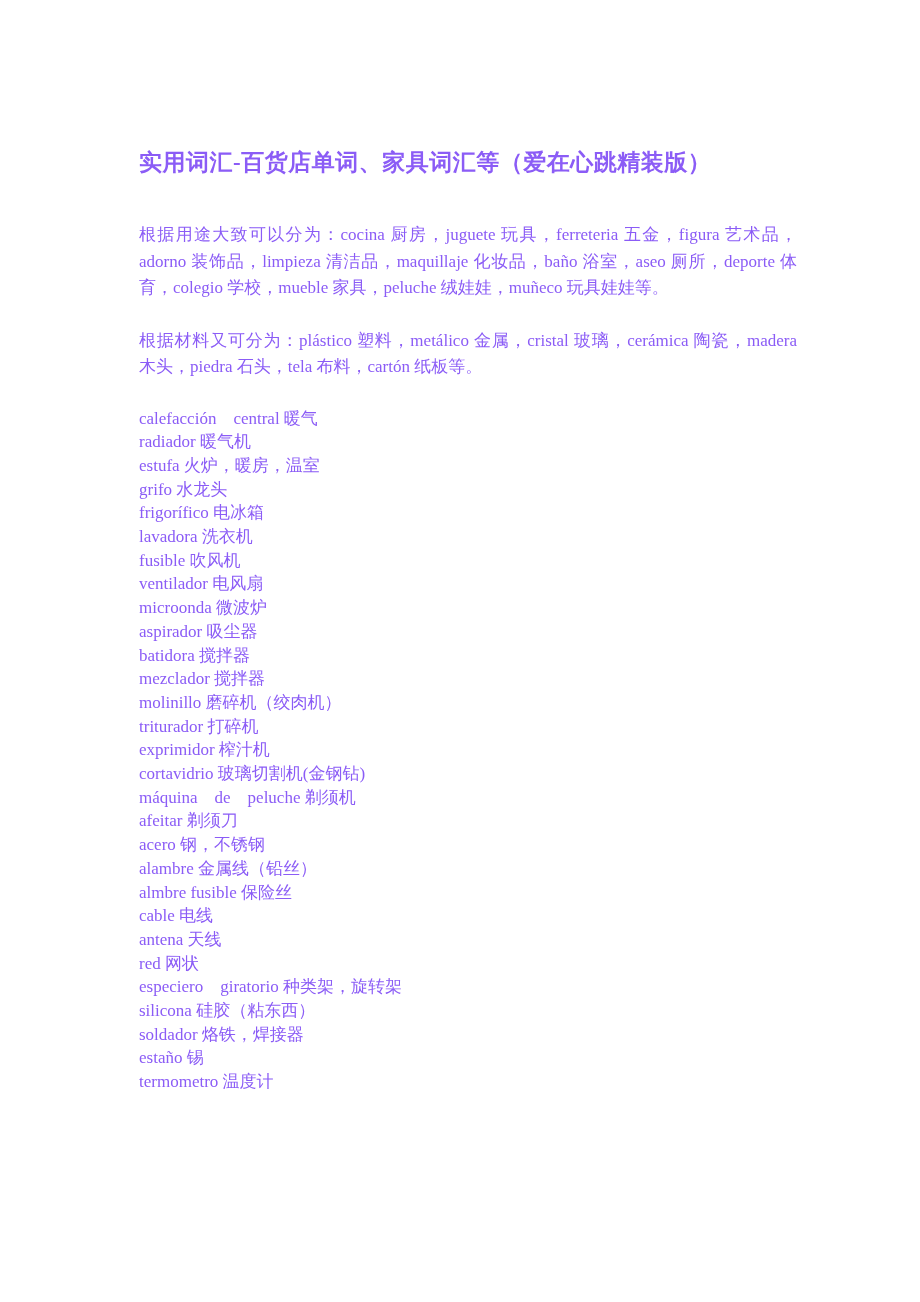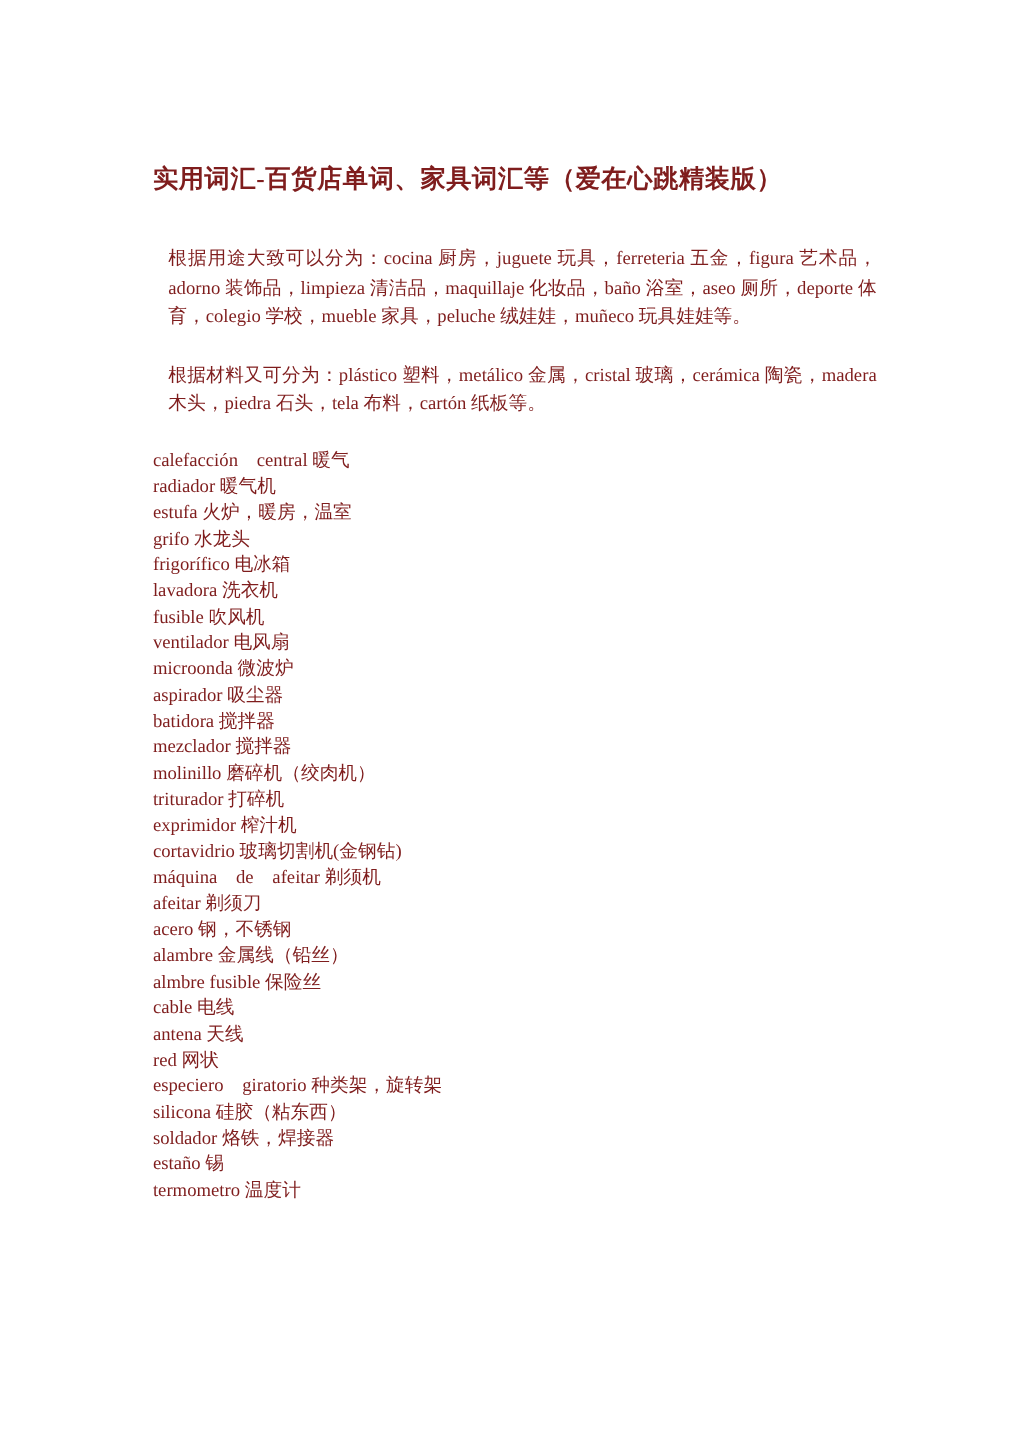--- a/index.html
+++ b/index.html
@@ -7,41 +7,41 @@
     padding: 0;
     background: #ffffff;
   }
   .page {
     position: relative;
     width: 908px;
     height: 1302px;
     background: #ffffff;
     overflow: hidden;
     font-family: "Liberation Serif", "DejaVu Serif", serif;
-    color: #7f1d1d;
+    color: #8b5cf6;
   }
   .content {
     position: absolute;
     left: 139px;
     top: 148px;
     width: 658px;
   }
   .title {
     font-size: 23px;
     font-weight: bold;
     line-height: 30px;
     margin: 0 0 44px 0;
     letter-spacing: 0.5px;
     white-space: nowrap;
   }
   .para {
     font-size: 17px;
     line-height: 26.5px;
     text-align: justify;
-    margin: 0 0 26px 14px;
+    margin: 0 0 26px 0;
   }
   .vocab {
     font-size: 17px;
     line-height: 23.7px;
     margin-top: 9px;
   }
   .vocab-line {
     white-space: pre-wrap;
   }
 </style>
@@ -63,21 +63,21 @@
         <div class="vocab-line">fusible 吹风机</div>
         <div class="vocab-line">ventilador 电风扇</div>
         <div class="vocab-line">microonda 微波炉</div>
         <div class="vocab-line">aspirador 吸尘器</div>
         <div class="vocab-line">batidora 搅拌器</div>
         <div class="vocab-line">mezclador 搅拌器</div>
         <div class="vocab-line">molinillo 磨碎机（绞肉机）</div>
         <div class="vocab-line">triturador 打碎机</div>
         <div class="vocab-line">exprimidor 榨汁机</div>
         <div class="vocab-line">cortavidrio 玻璃切割机(金钢钻)</div>
-        <div class="vocab-line">máquina　de　afeitar 剃须机</div>
+        <div class="vocab-line">máquina　de　peluche 剃须机</div>
         <div class="vocab-line">afeitar 剃须刀</div>
         <div class="vocab-line">acero 钢，不锈钢</div>
         <div class="vocab-line">alambre 金属线（铅丝）</div>
         <div class="vocab-line">almbre fusible 保险丝</div>
         <div class="vocab-line">cable 电线</div>
         <div class="vocab-line">antena 天线</div>
         <div class="vocab-line">red 网状</div>
         <div class="vocab-line">especiero　giratorio 种类架，旋转架</div>
         <div class="vocab-line">silicona 硅胶（粘东西）</div>
         <div class="vocab-line">soldador 烙铁，焊接器</div>

